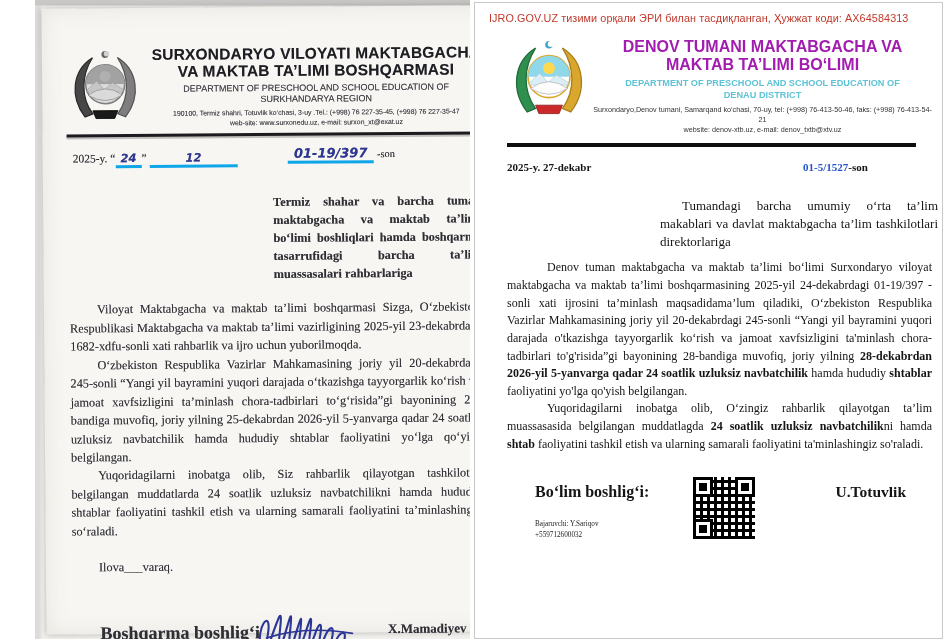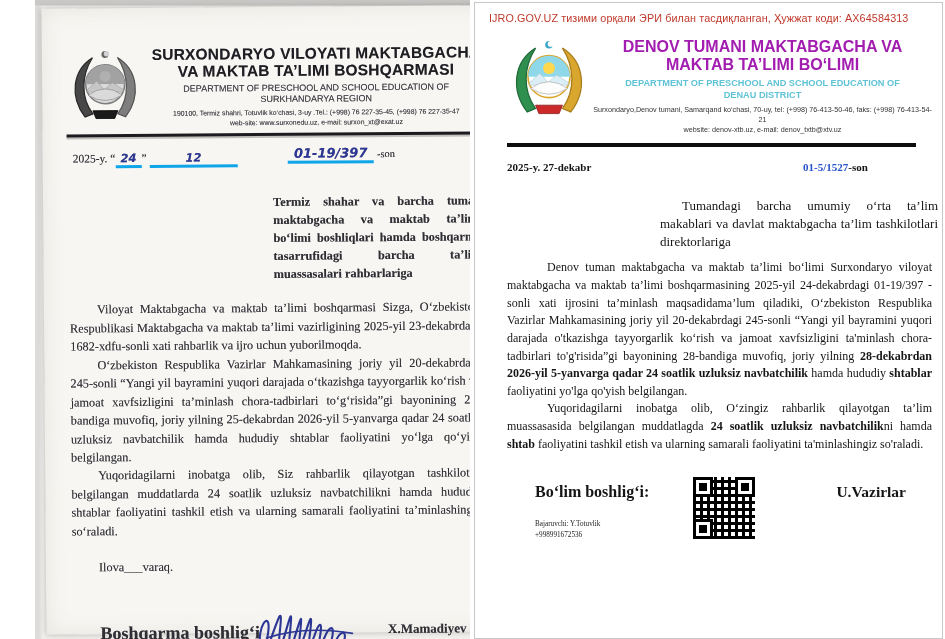--- a/index.html
+++ b/index.html
@@ -205,22 +205,22 @@
         <p><span>Yuqoridagilarni inobatga olib, O‘zingiz rahbarlik qilayotgan ta’lim muassasasida belgilangan muddatlagda </span><span style="font-weight: bold;">24 soatlik uzluksiz navbatchilik</span><span>ni hamda </span><span style="font-weight: bold;">shtab</span><span> faoliyatini tashkil etish va ularning samarali faoliyatini ta'minlashingiz so'raladi.</span></p>
       </div>
 
       <div class="r-sigrow">
         <span class="r-sig-title">Bo‘lim boshlig‘i:</span>
         <div class="qr">
           <div class="qf qf1"></div>
           <div class="qf qf2"></div>
           <div class="qf qf3"></div>
         </div>
-        <span class="r-sig-name">U.Vazirlar</span>
+        <span class="r-sig-name">U.Totuvlik</span>
         <div class="r-exec">
-          <span>Bajaruvchi: Y.Totuvlik</span><br>
-          <span>+998991672536</span>
+          <span>Bajaruvchi: Y.Sariqov</span><br>
+          <span>+559712600032</span>
         </div>
       </div>
 
     </div>
   </div>
 </div>
 
 </body></html>

